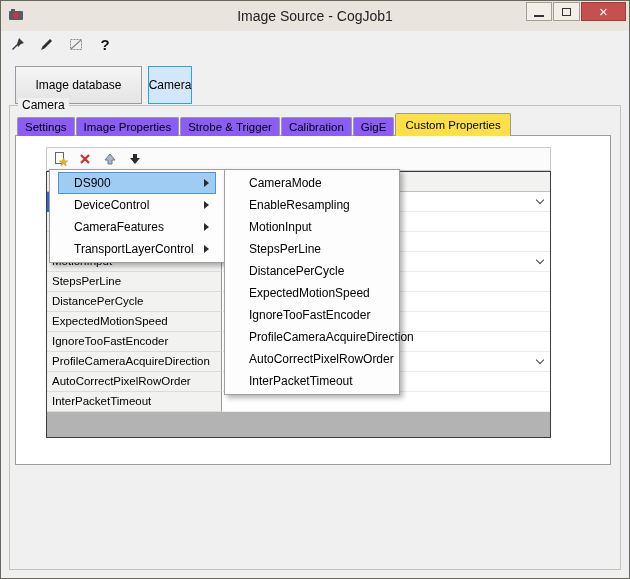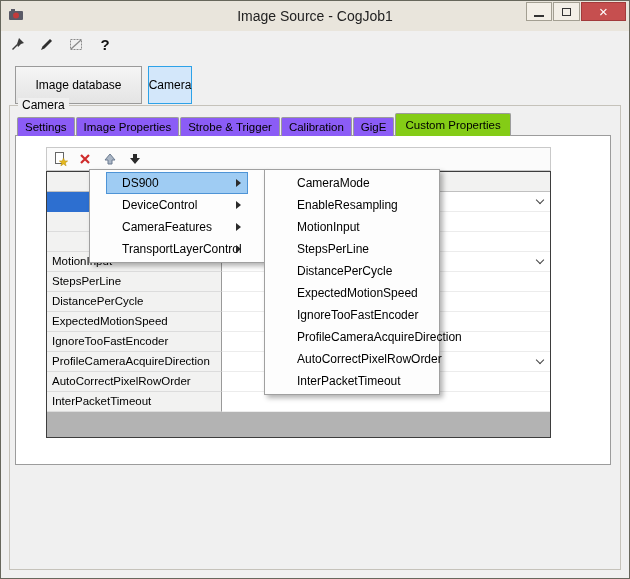--- a/index.html
+++ b/index.html
@@ -29,35 +29,35 @@
   
   .btn { position:absolute; top:65px; height:38px; display:flex; align-items:center; justify-content:center; font-size:12px; }
   .btn-imgdb { left:14px; width:127px; background:linear-gradient(#f5f5f5,#e4e4e4); border:1px solid #9a9a9a; }
   .btn-camera { left:147px; width:44px; background:#d3e7fa; border:1px solid #2da2e8; }
   
   .groupbox { position:absolute; left:8px; top:104px; width:612px; height:465px; border:1px solid #c5c2ba; }
   .groupbox-label { position:absolute; left:17px; top:97px; background:#f0f0f0; padding:0 4px; font-size:12px; }
   
   .tabs { position:absolute; left:16px; top:112px; height:23px; display:flex; align-items:flex-end; z-index:3; }
   .tab { height:19px; line-height:18px; padding:0 7px; background:#8b5cf6; border:1px solid #9c9c9c; border-bottom:none; border-radius:2px 2px 0 0; margin-right:1px; font-size:11.5px; cursor:default; }
-  .tab.active { height:23px; line-height:22px; padding:0 9px; background:#84cc16; position:relative; z-index:4; }
+  .tab.active { height:23px; line-height:22px; padding:0 9px; background:#fde047; position:relative; z-index:4; }
   .tabpage { position:absolute; left:14px; top:134px; width:596px; height:330px; background:#ffffff; border:1px solid #9c9c9c; z-index:1; }
   
   .toolstrip { position:absolute; left:45px; top:146px; width:505px; height:24px; background:#fbfbfb; border:1px solid #c9c9c9; display:flex; align-items:center; padding-left:3px; gap:5px; z-index:2; }
   .ts-btn { width:20px; height:20px; display:flex; align-items:center; justify-content:center; }
   
   .grid { position:absolute; left:45px; top:170px; width:505px; height:267px; border:1px solid #3d3d3d; background:#b3b3b3; z-index:2; }
   .g-row { display:flex; height:20px; }
   .g-name { flex:0 0 175px; width:175px; background:#f2f2f1; border-right:1px solid #999; border-bottom:1px solid #dcdcdc; padding-left:5px; font-size:11.5px; line-height:19px; white-space:nowrap; overflow:hidden; }
   .g-val { flex:1 1 auto; position:relative; background:#ffffff; border-bottom:1px solid #ececec; }
   .g-row.header .g-name, .g-row.header .g-val { background:#f2f2f1; border-bottom:1px solid #c0c0c0; }
   .g-row.selected .g-name { background:#2d6fd0; border-bottom-color:#2d6fd0; }
   .combo-arrow { position:absolute; right:7px; top:5px; width:6px; height:6px; border-right:1.5px solid #444; border-bottom:1.5px solid #444; transform:rotate(45deg); }
   
-  .menu { position:absolute; width:176px; background:#fdfdfd; border:1px solid #a0a0a0; padding:2px 16px; box-shadow:3px 3px 5px rgba(0,0,0,0.30);margin-left:40px; }
+  .menu { position:absolute; width:176px; background:#fdfdfd; border:1px solid #a0a0a0; padding:2px 8px; box-shadow:3px 3px 5px rgba(0,0,0,0.30); }
   .menu-l1 { left:48px; top:168px; z-index:40; }
   .menu-l2 { left:223px; top:168px; z-index:41; }
   .menu-item { position:relative; height:22px; line-height:22px; padding-left:16px; font-size:12px; white-space:nowrap; cursor:default; }
   .menu-item.highlighted { background:#9fccf3; box-shadow:inset 0 0 0 1px #4e94d6; }
   .submenu-arrow { position:absolute; right:7px; top:7px; width:0; height:0; border-left:5px solid #2b2b2b; border-top:4px solid transparent; border-bottom:4px solid transparent; }
 </style>
 </head>
 <body>
 
 <div class="window">

